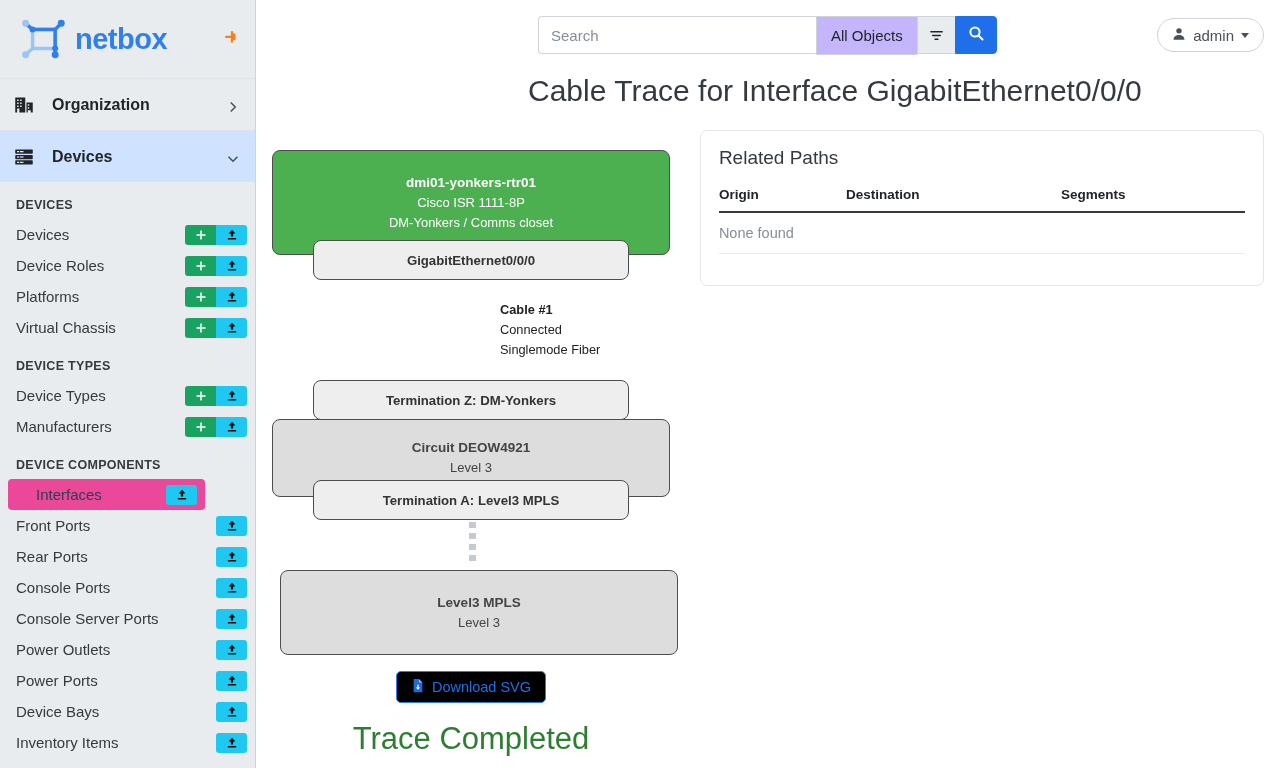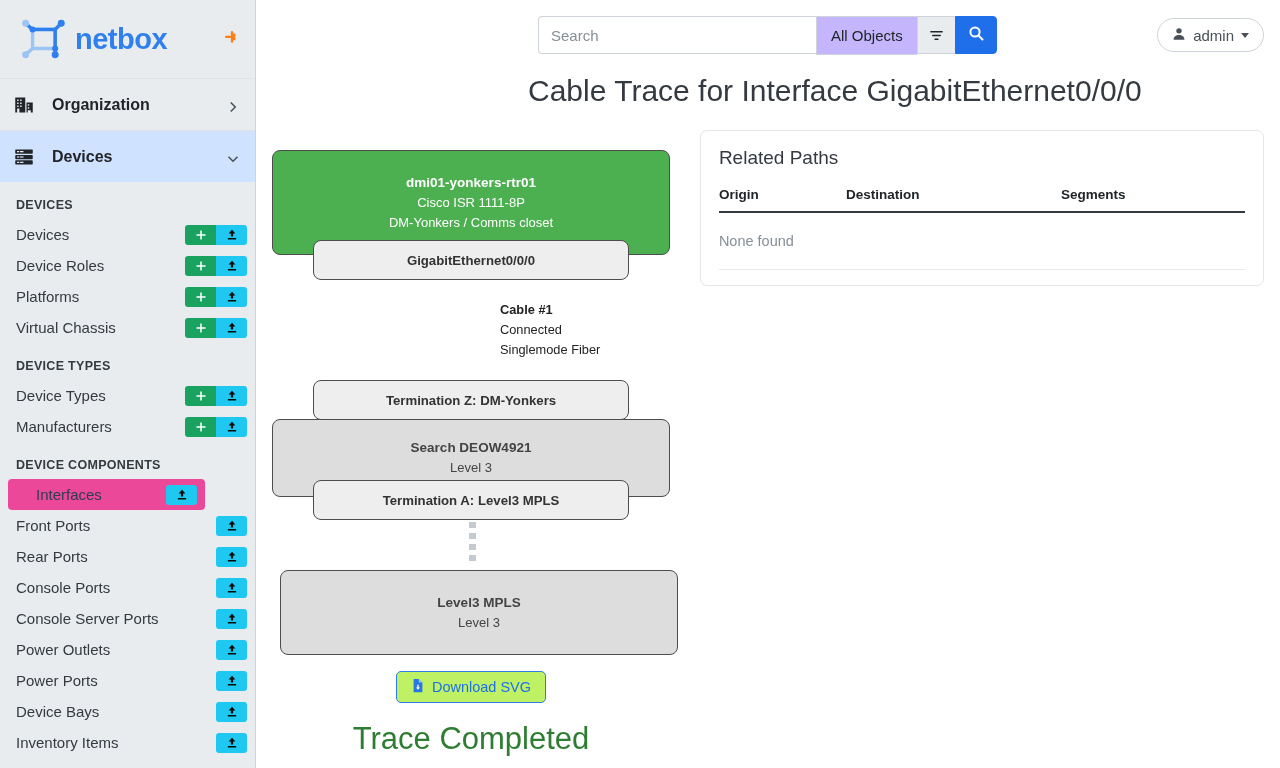--- a/index.html
+++ b/index.html
@@ -320,21 +320,21 @@
 
   .dl-btn-wrap { position: absolute; left: 0; width: 398px; text-align: center; }
   .dl-btn {
     display: inline-flex;
     align-items: center;
     gap: 7px;
     height: 32px;
     padding: 0 14px;
     border: 1px solid #2f7ded;
     border-radius: 5px;
-    background: #bef264;
+    background: #000000;
     color: #1f6feb;
     font-size: 14.5px;
     cursor: pointer;
     font-family: "Liberation Sans", sans-serif;
   }
   .dl-btn svg { width: 14px; height: 15px; }
 
   .trace-status {
     position: absolute;
     left: 0; width: 398px;
@@ -368,21 +368,21 @@
     font-weight: 700;
     color: #212529;
     padding: 0 0 9px 0;
     border-bottom: 2px solid #343a40;
   }
   table.paths th.c-origin { width: 127px; }
   table.paths th.c-dest { width: 215px; }
   table.paths td {
     font-size: 14.5px;
     color: #868e96;
-    padding: 20px 0;
+    padding: 12px 0;
     border-bottom: 1px solid #e9ecef;
   }
 </style>
 </head>
 <body>
 
 <div class="app">
 
   <aside class="sidebar">
 
@@ -720,21 +720,21 @@
             <div class="cl-title">Cable #1</div>
             <div class="cl-line">Connected</div>
             <div class="cl-line">Singlemode Fiber</div>
           </div>
 
           <div class="node node-term" style="top:250px;">
             <span class="t-label">Termination Z: DM-Yonkers</span>
           </div>
 
           <div class="node node-circuit" style="top:289px;">
-            <span class="c-title">Search DEOW4921</span>
+            <span class="c-title">Circuit DEOW4921</span>
             <span class="c-sub">Level 3</span>
           </div>
 
           <div class="node node-term" style="top:350px;">
             <span class="t-label">Termination A: Level3 MPLS</span>
           </div>
 
           <div class="node node-provider" style="top:440px;">
             <span class="p-title">Level3 MPLS</span>
             <span class="p-sub">Level 3</span>

